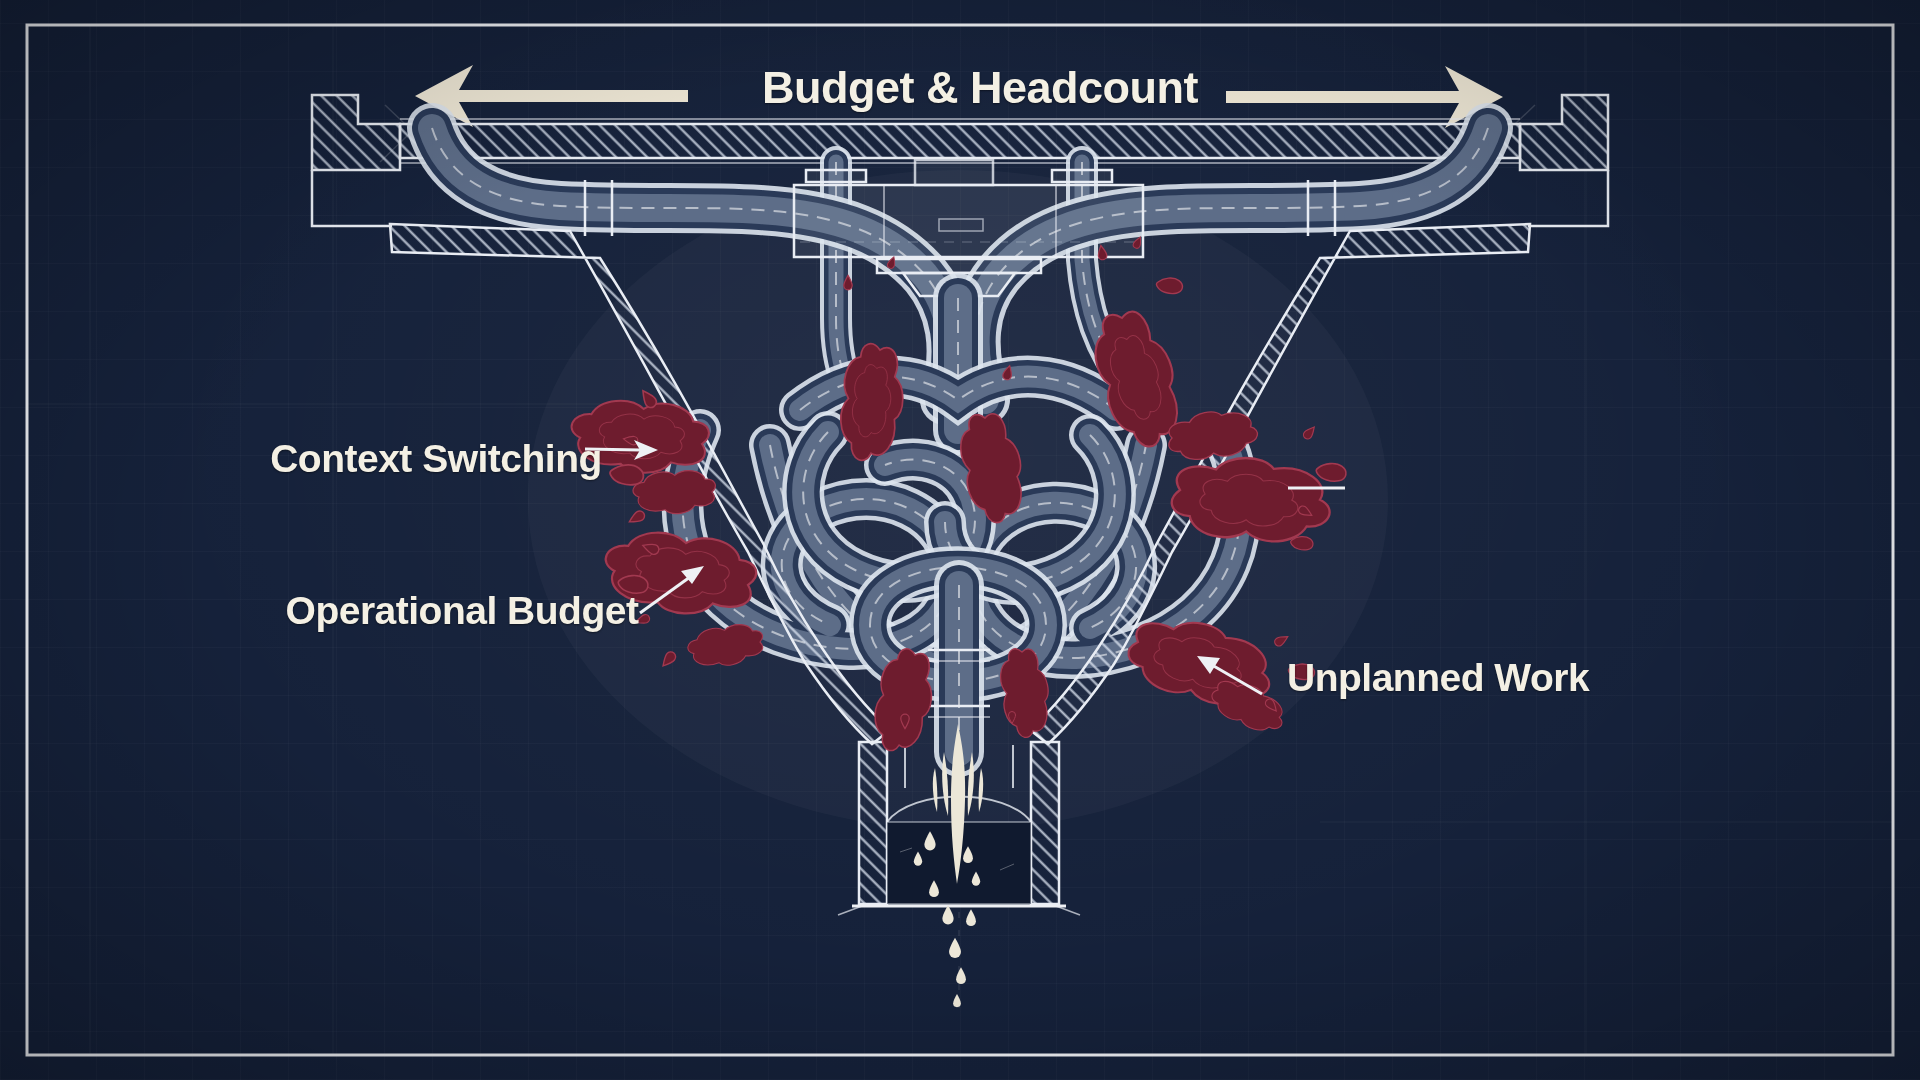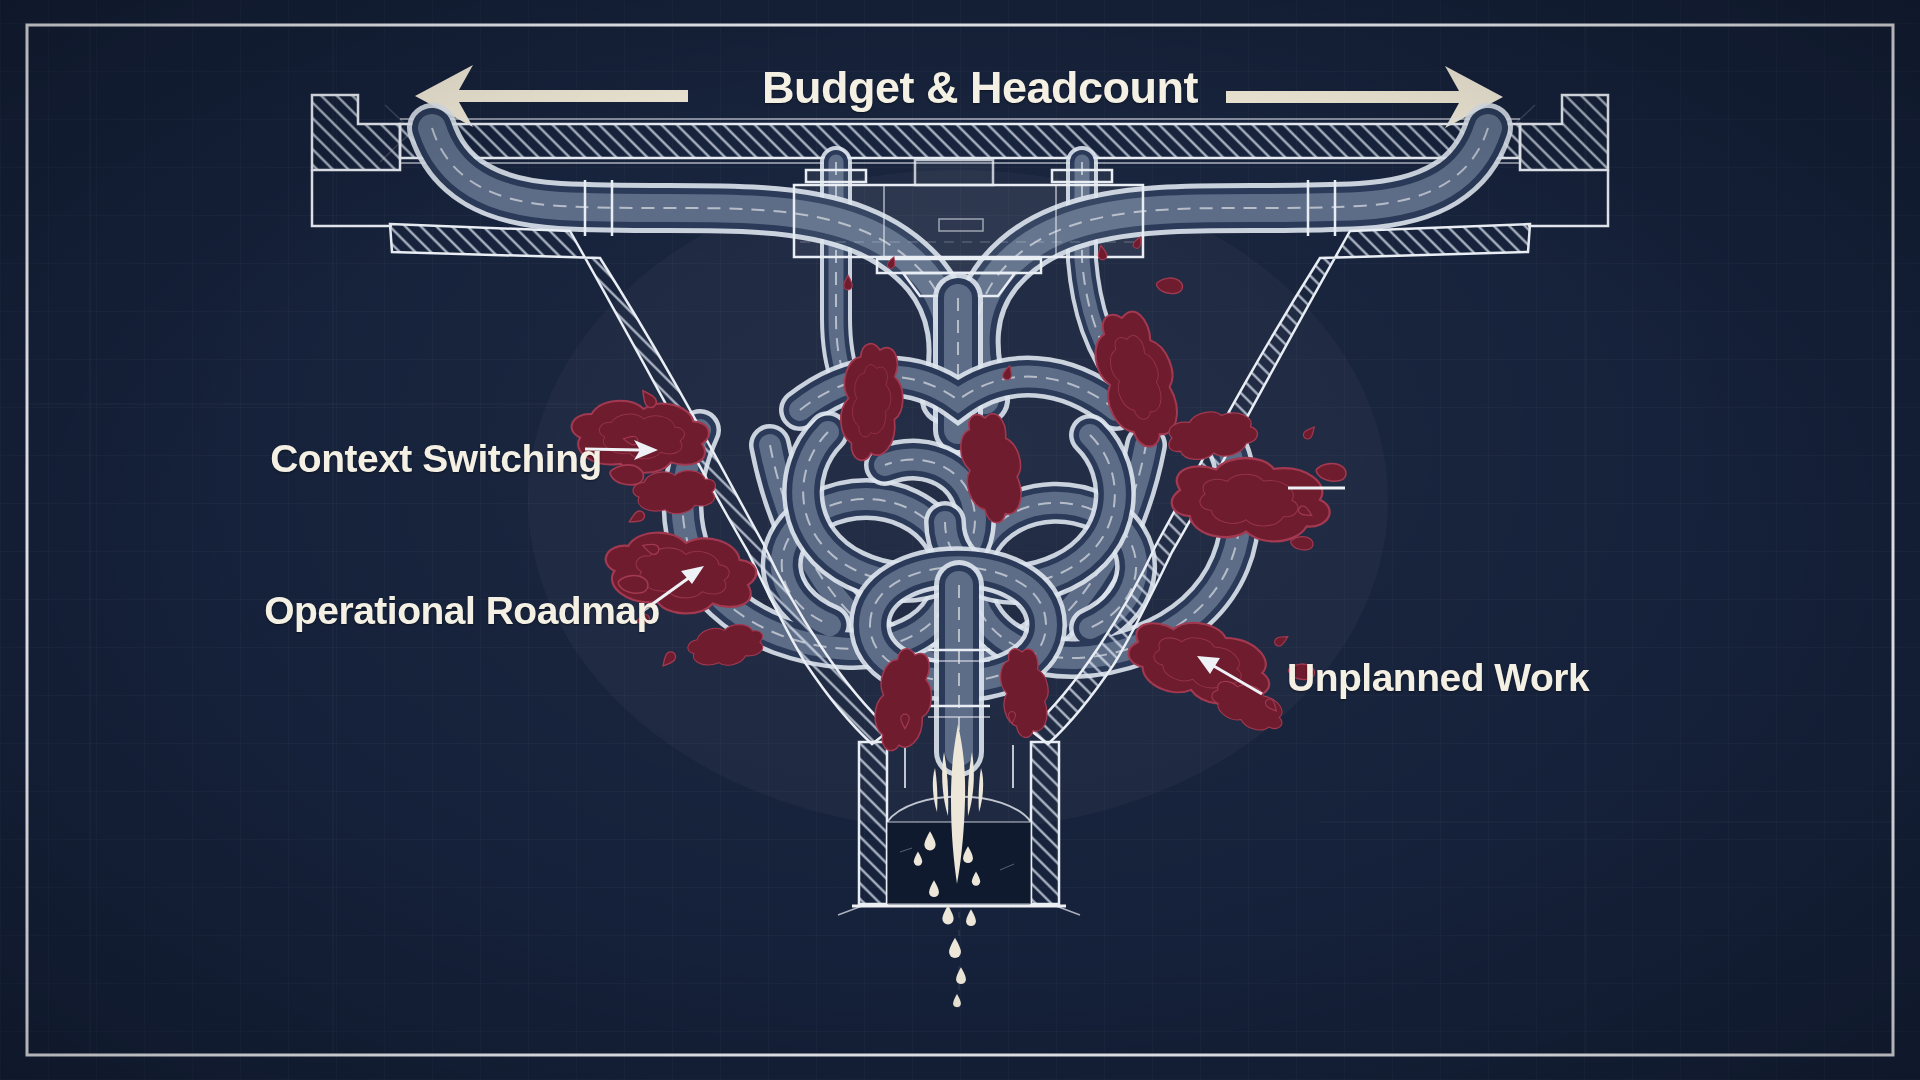--- a/index.html
+++ b/index.html
@@ -339,19 +339,19 @@
     <line x1="1288" y1="488" x2="1345" y2="488" class="lead"></line>
     <line x1="1262" y1="694" x2="1212" y2="665" class="lead"></line>
     <polygon class="leadhead" points="1197,656 1220,658 1210,674"></polygon>
   </g>
 </svg>
 
 <div class="lbl title center" style="left:958px; top:88px;margin-left:22px;">Budget &amp; Headcount</div>
 
 <div class="lbl callout center" style="left:425px; top:459px;margin-left:11px;">Context Switching</div>
 
-<div class="lbl callout center" style="left:462px; top:611px;">Operational Roadmap</div>
+<div class="lbl callout center" style="left:462px; top:611px;">Operational Budget</div>
 
 
 <div class="lbl callout vcenter" style="left:1287px; top:678px;text-align:right;">Unplanned Work</div>
 
 
 </div>
 
 </body></html>

